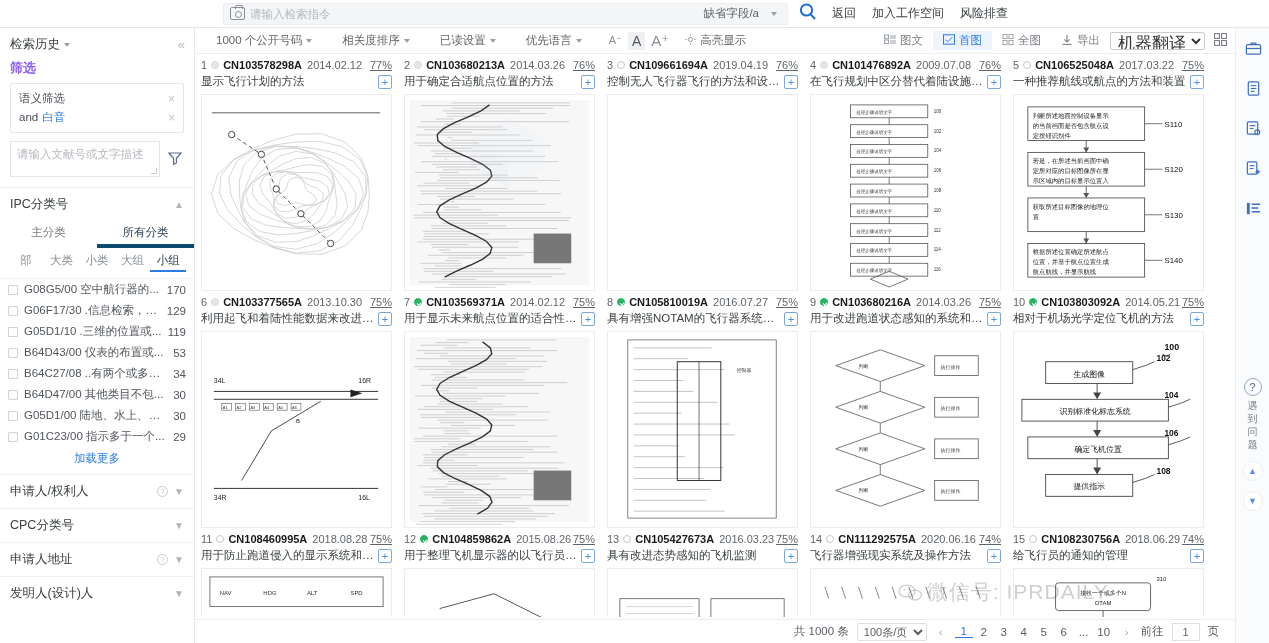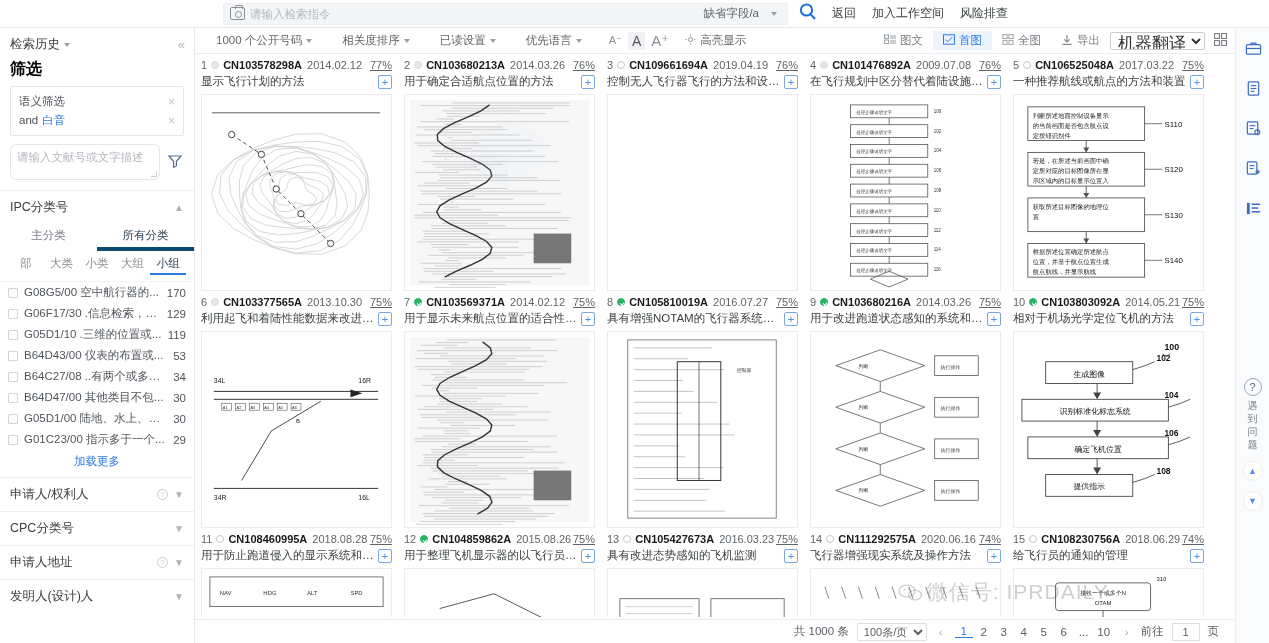--- a/index.html
+++ b/index.html
@@ -40,27 +40,27 @@
   .topbar-links span { cursor:pointer; white-space:nowrap;}
 
   
   .sidebar {
     position:absolute; top:28px; left:0; width:195px; height:615px;
     background:#fff; border-right:1px solid #e8e8e8; overflow:hidden;
   }
   .sb-head { display:flex; align-items:center; justify-content:space-between; padding:8px 10px 4px 10px;}
   .sb-head-title { font-size:12.5px; color:#3c4043; }
   .collapse { color:#b0b4b9; font-size:13px; cursor:pointer; letter-spacing:-1px;}
-  .sb-filter-title { font-weight:bold; font-size:16px; padding:2px 10px 6px 10px; color:#000000;}
+  .sb-filter-title { font-weight:bold; font-size:13px; padding:2px 10px 6px 10px; color:#8b5cf6;}
   .sem-box { margin:0 10px; border:1px solid #e4e6e9; border-radius:2px; padding:5px 6px; }
   .sem-row { display:flex; align-items:center; justify-content:space-between; padding:2px 2px; font-size:11.5px; color:#4a4f55;}
   .sem-row .x { color:#bfc3c8; cursor:pointer; font-size:12px;}
   .sem-row .blue { color:#2c7be5; margin-left:4px;}
   .txt-row { margin:8px 10px 0 10px; display:flex; align-items:flex-start; gap:6px;}
-  .txt-box { flex:1; height:36px; border:1px solid #e4e6e9; border-radius:6px; padding:5px 6px; font-size:11.5px; color:#b5b8bd; position:relative;}
+  .txt-box { flex:1; height:36px; border:1px solid #e4e6e9; border-radius:0; padding:5px 6px; font-size:11.5px; color:#b5b8bd; position:relative;}
   .txt-box:after{content:"";position:absolute;right:2px;bottom:2px;width:5px;height:5px;border-right:1px solid #c9ccd0;border-bottom:1px solid #c9ccd0;}
   .filter-ico { width:18px; height:18px; margin-top:8px; }
   .sb-sec { border-top:1px solid #f0f0f0; margin-top:10px;}
   .sb-sec-head { display:flex; align-items:center; justify-content:space-between; padding:8px 10px; font-size:12.5px; color:#3c4043;}
   .chev { color:#b0b4b9; font-size:10px;}
   .seg { display:flex; font-size:11.5px; color:#787d83;}
   .seg > div { flex:1; text-align:center; padding:4px 0; cursor:pointer;}
   .seg > div.active { color:#2c3e50; border-bottom:4px solid #0c4a6e;}
   .lvl { display:flex; font-size:11.5px; color:#8a8f95; padding:5px 8px 6px 8px; border-bottom:1px solid #f2f2f2;}
   .lvl > div { flex:1; text-align:center; cursor:pointer;}

